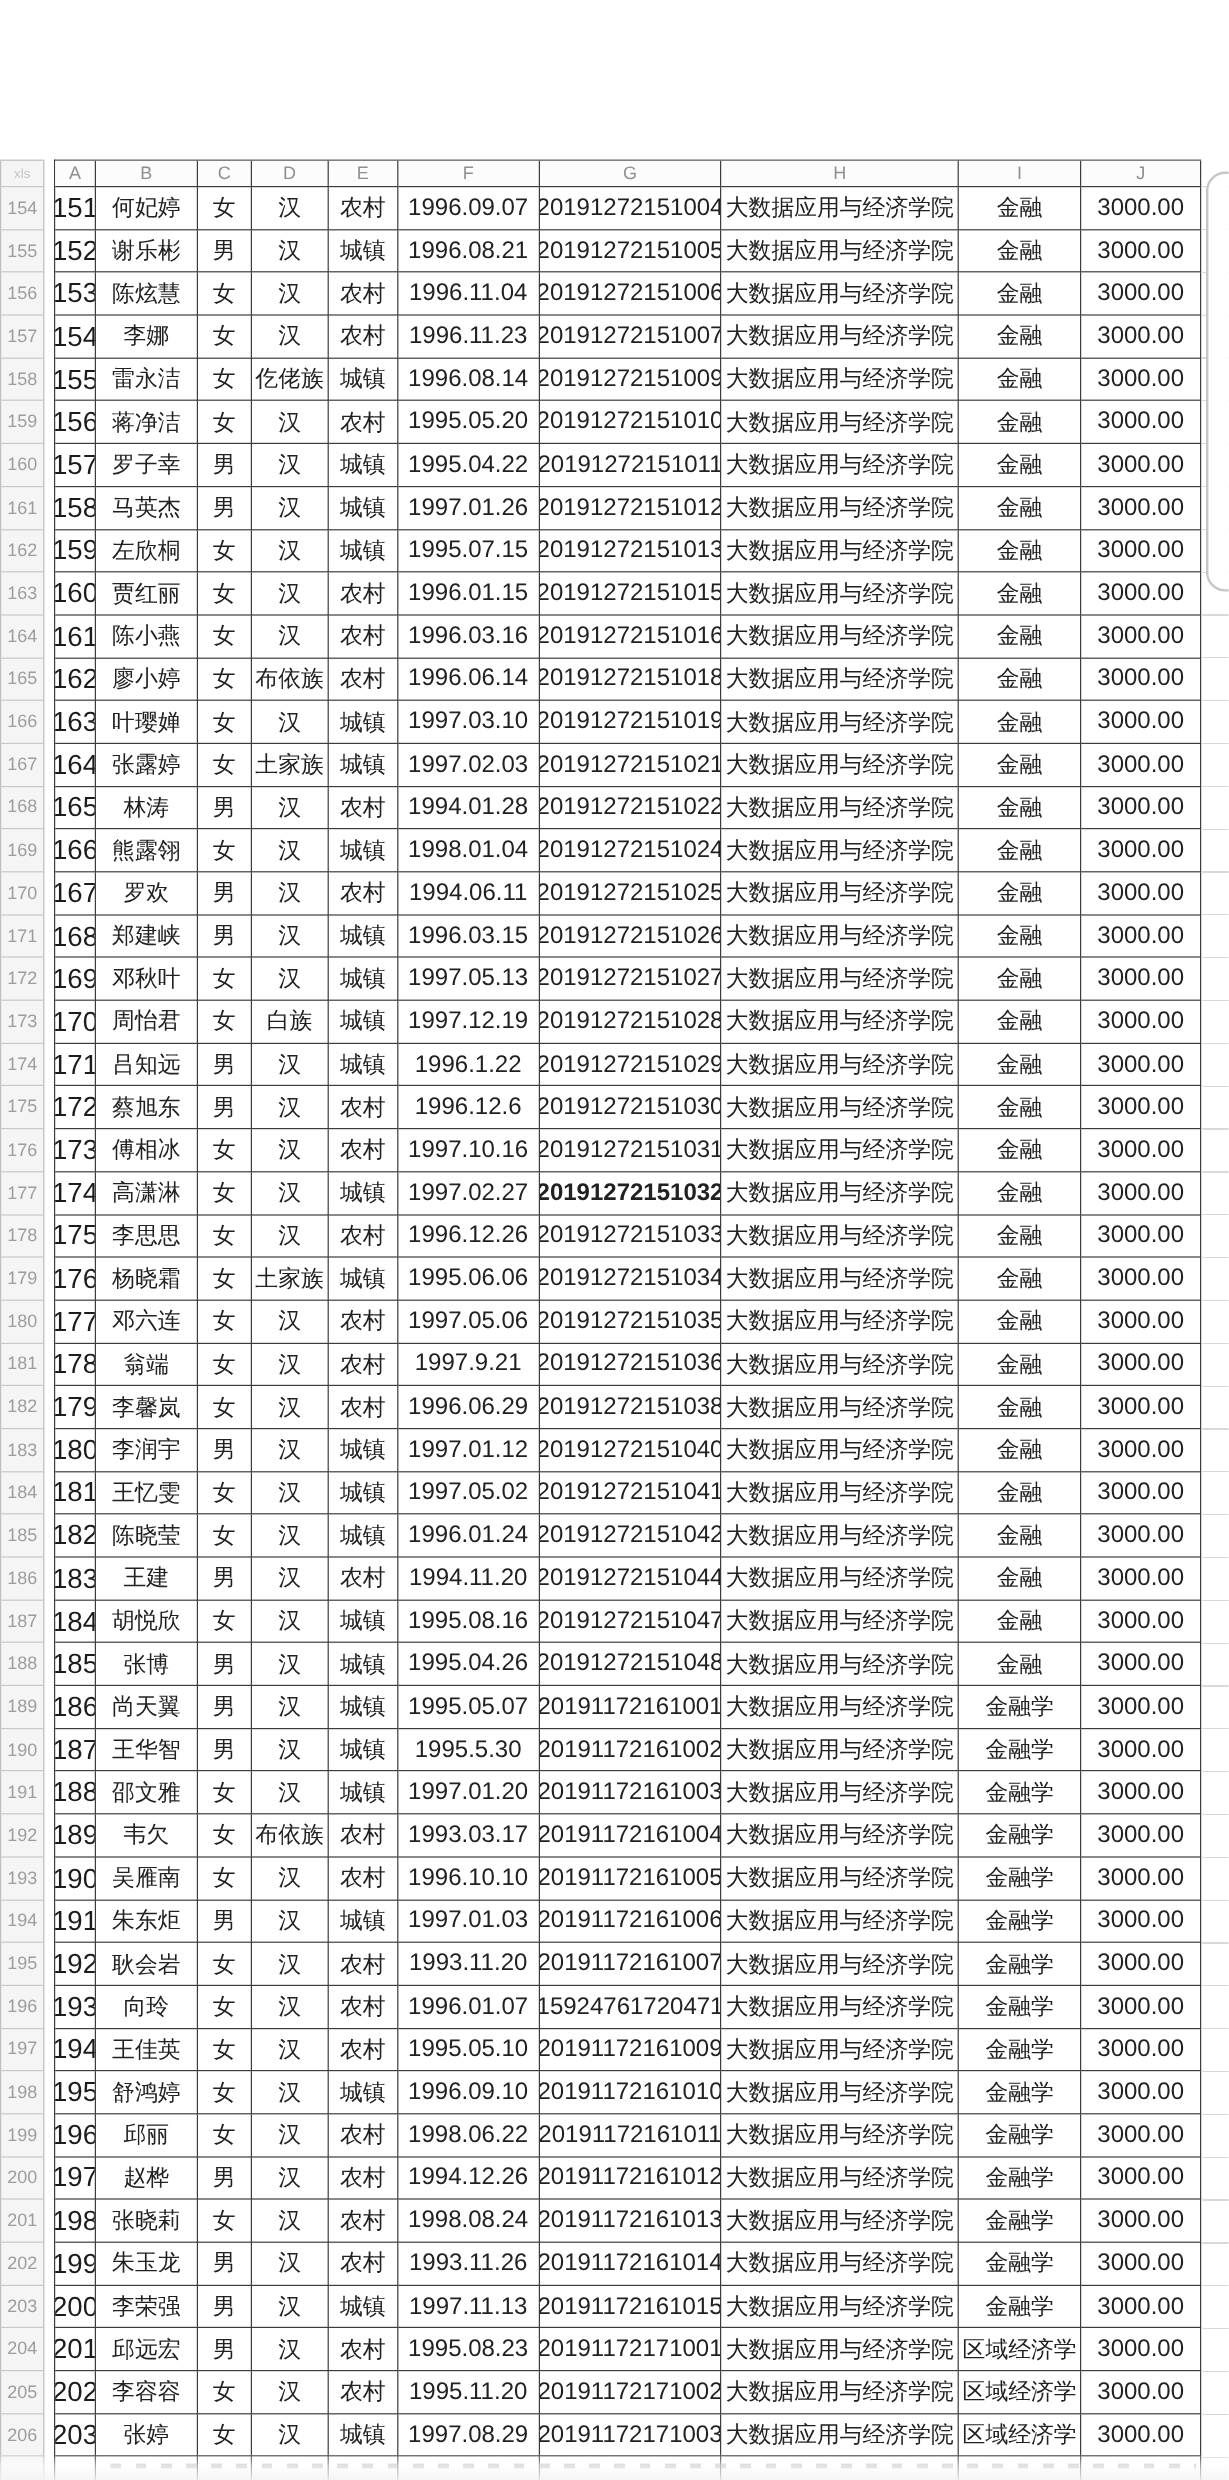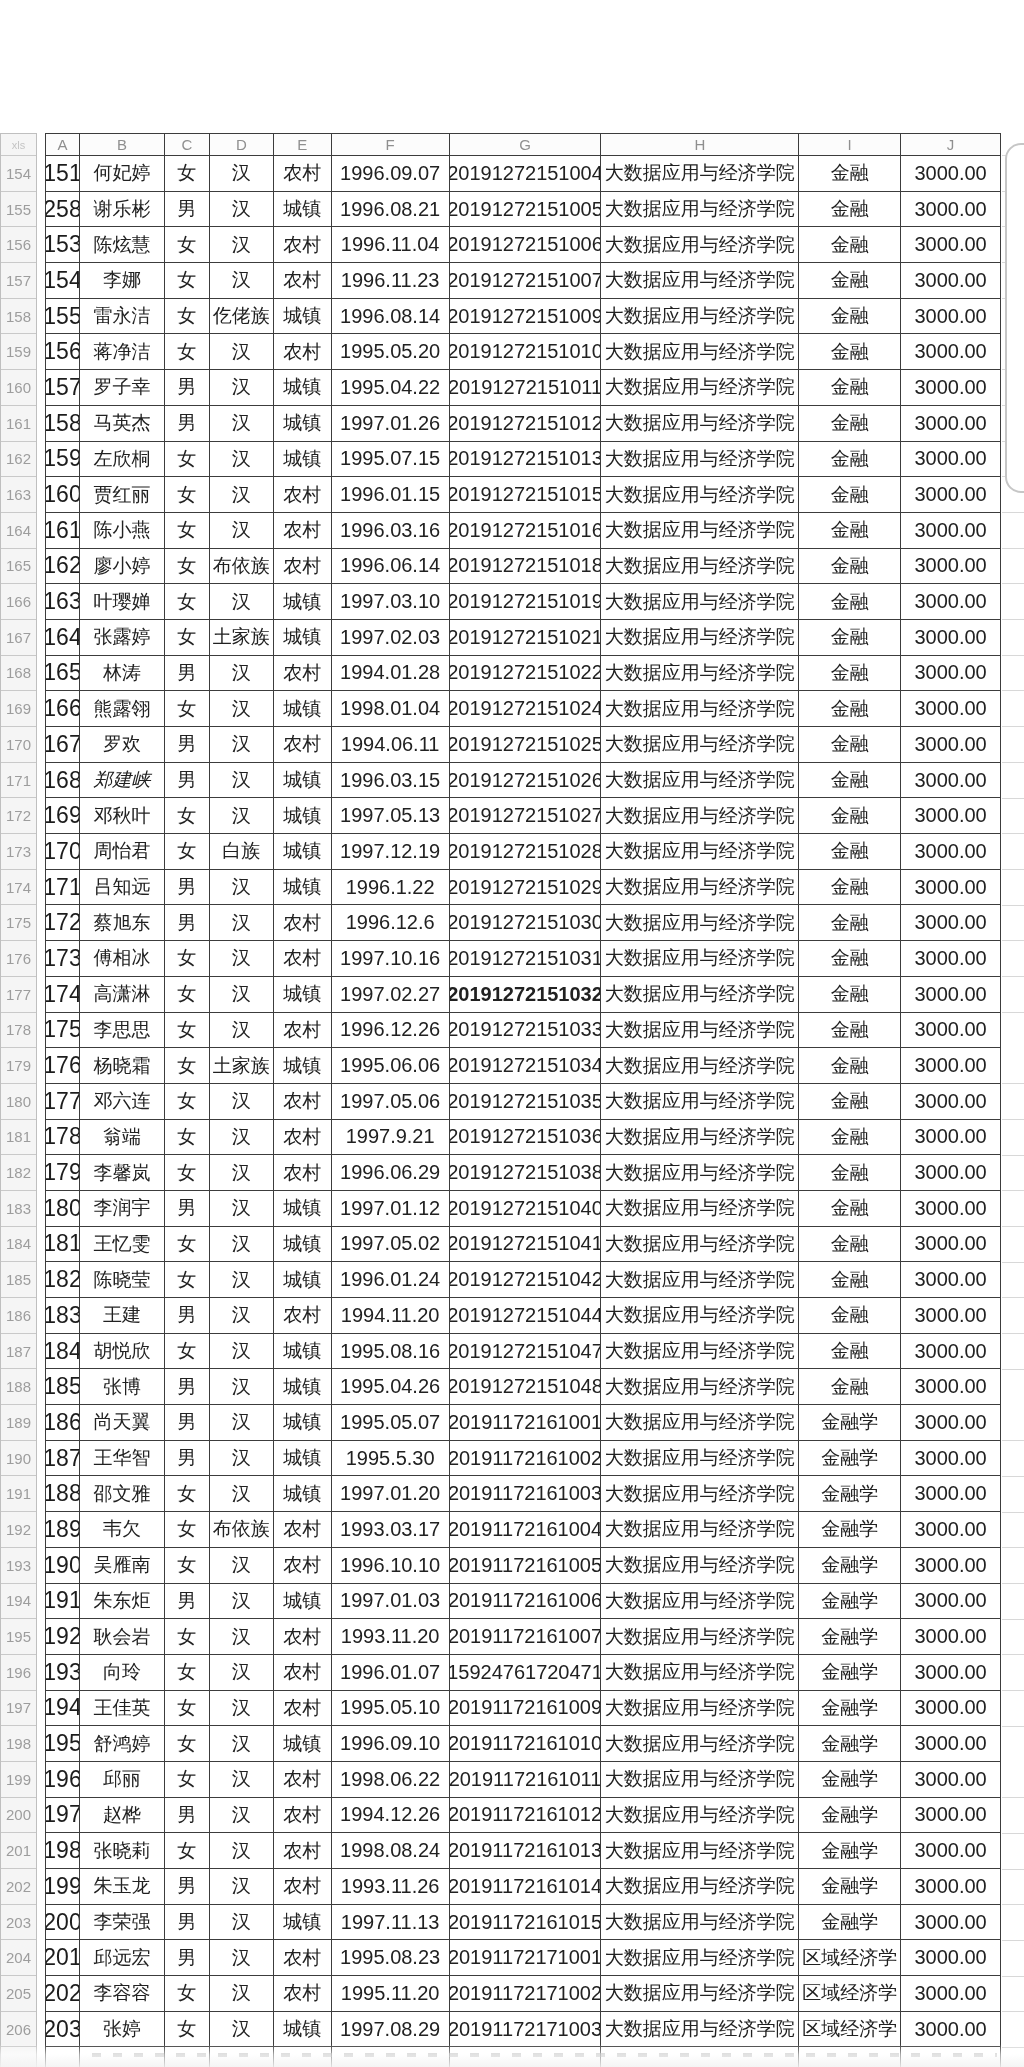--- a/index.html
+++ b/index.html
@@ -126,21 +126,21 @@
         <div class="dcell col2" style="width: 45px;">女</div>
         <div class="dcell col3" style="width: 64px;">汉</div>
         <div class="dcell col4" style="width: 58px;">农村</div>
         <div class="dcell col5" style="width: 118px;">1996.09.07</div>
         <div class="dcell col6" style="width: 152px;">20191272151004</div>
         <div class="dcell col7" style="width: 198px;">大数据应用与经济学院</div>
         <div class="dcell col8" style="width: 102px;">金融</div>
         <div class="dcell col9" style="width: 100px;">3000.00</div>
       </div>
       <div class="drow">
-        <div class="dcell col0" style="width: 34px;">258</div>
+        <div class="dcell col0" style="width: 34px;">152</div>
         <div class="dcell col1" style="width: 85px;">谢乐彬</div>
         <div class="dcell col2" style="width: 45px;">男</div>
         <div class="dcell col3" style="width: 64px;">汉</div>
         <div class="dcell col4" style="width: 58px;">城镇</div>
         <div class="dcell col5" style="width: 118px;">1996.08.21</div>
         <div class="dcell col6" style="width: 152px;">20191272151005</div>
         <div class="dcell col7" style="width: 198px;">大数据应用与经济学院</div>
         <div class="dcell col8" style="width: 102px;">金融</div>
         <div class="dcell col9" style="width: 100px;">3000.00</div>
       </div>
@@ -319,21 +319,21 @@
         <div class="dcell col3" style="width: 64px;">汉</div>
         <div class="dcell col4" style="width: 58px;">农村</div>
         <div class="dcell col5" style="width: 118px;">1994.06.11</div>
         <div class="dcell col6" style="width: 152px;">20191272151025</div>
         <div class="dcell col7" style="width: 198px;">大数据应用与经济学院</div>
         <div class="dcell col8" style="width: 102px;">金融</div>
         <div class="dcell col9" style="width: 100px;">3000.00</div>
       </div>
       <div class="drow">
         <div class="dcell col0" style="width: 34px;">168</div>
-        <div class="dcell col1" style="width: 85px; font-style: italic;">郑建峡</div>
+        <div class="dcell col1" style="width: 85px;">郑建峡</div>
         <div class="dcell col2" style="width: 45px;">男</div>
         <div class="dcell col3" style="width: 64px;">汉</div>
         <div class="dcell col4" style="width: 58px;">城镇</div>
         <div class="dcell col5" style="width: 118px;">1996.03.15</div>
         <div class="dcell col6" style="width: 152px;">20191272151026</div>
         <div class="dcell col7" style="width: 198px;">大数据应用与经济学院</div>
         <div class="dcell col8" style="width: 102px;">金融</div>
         <div class="dcell col9" style="width: 100px;">3000.00</div>
       </div>
       <div class="drow">

